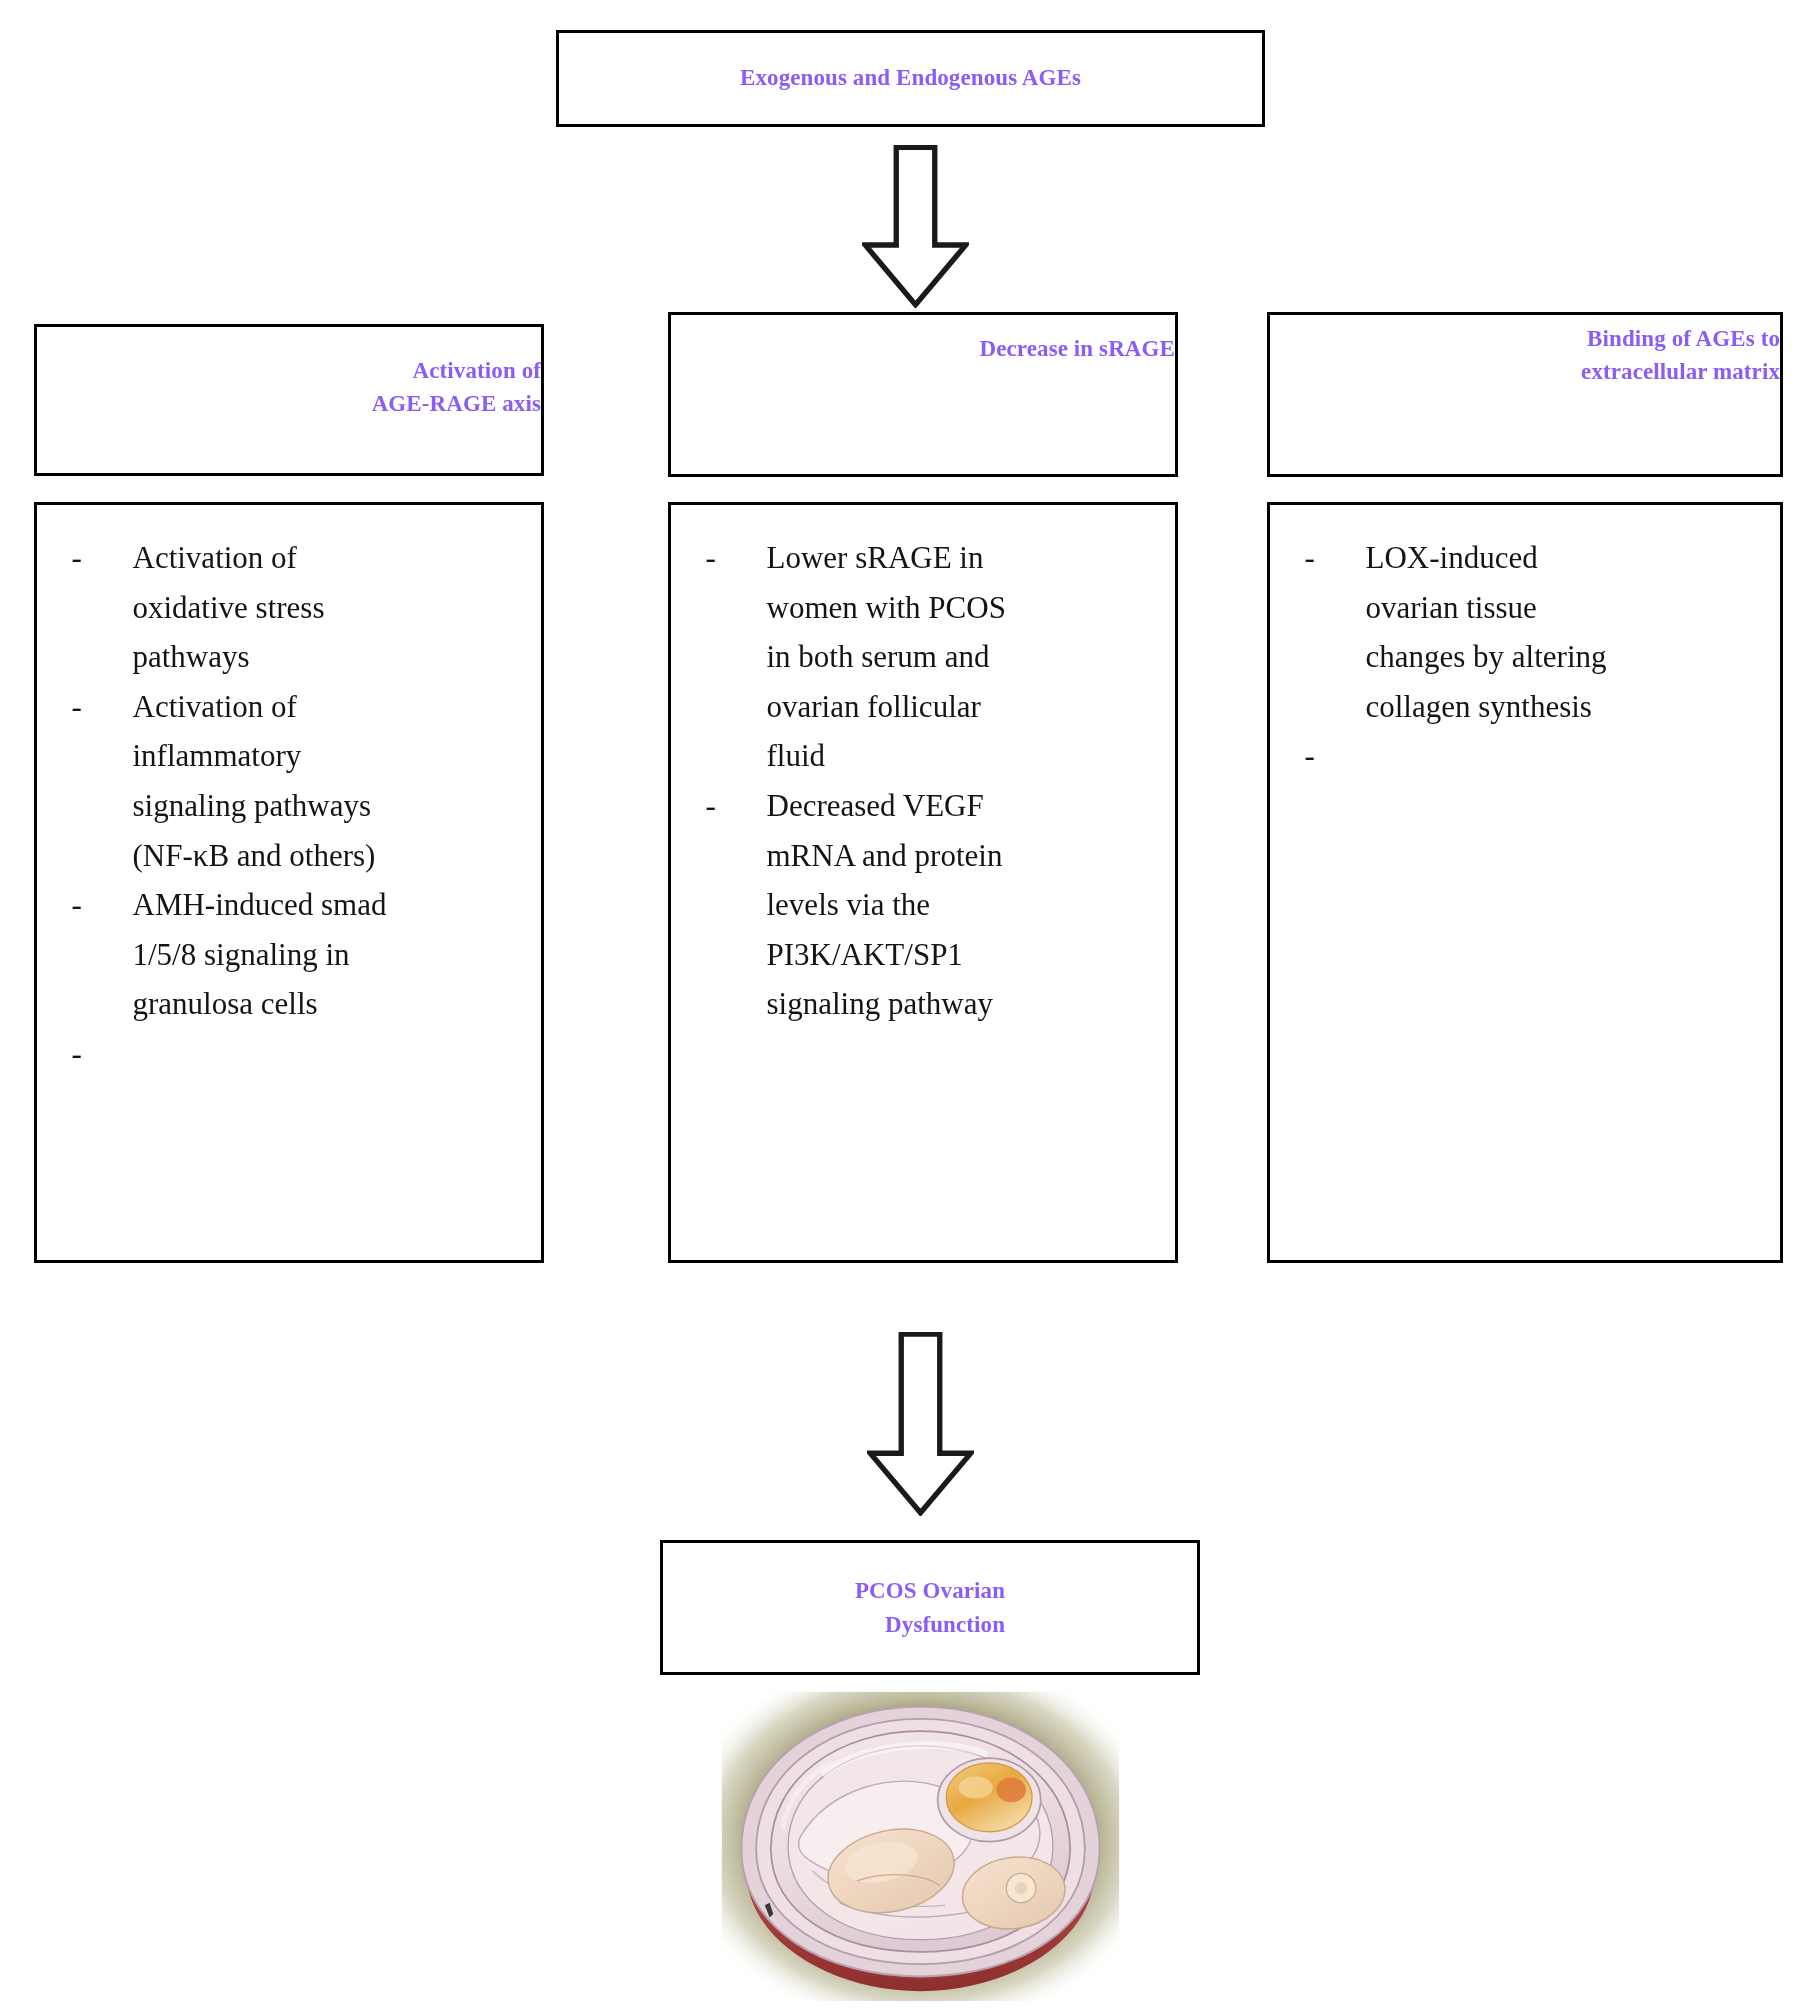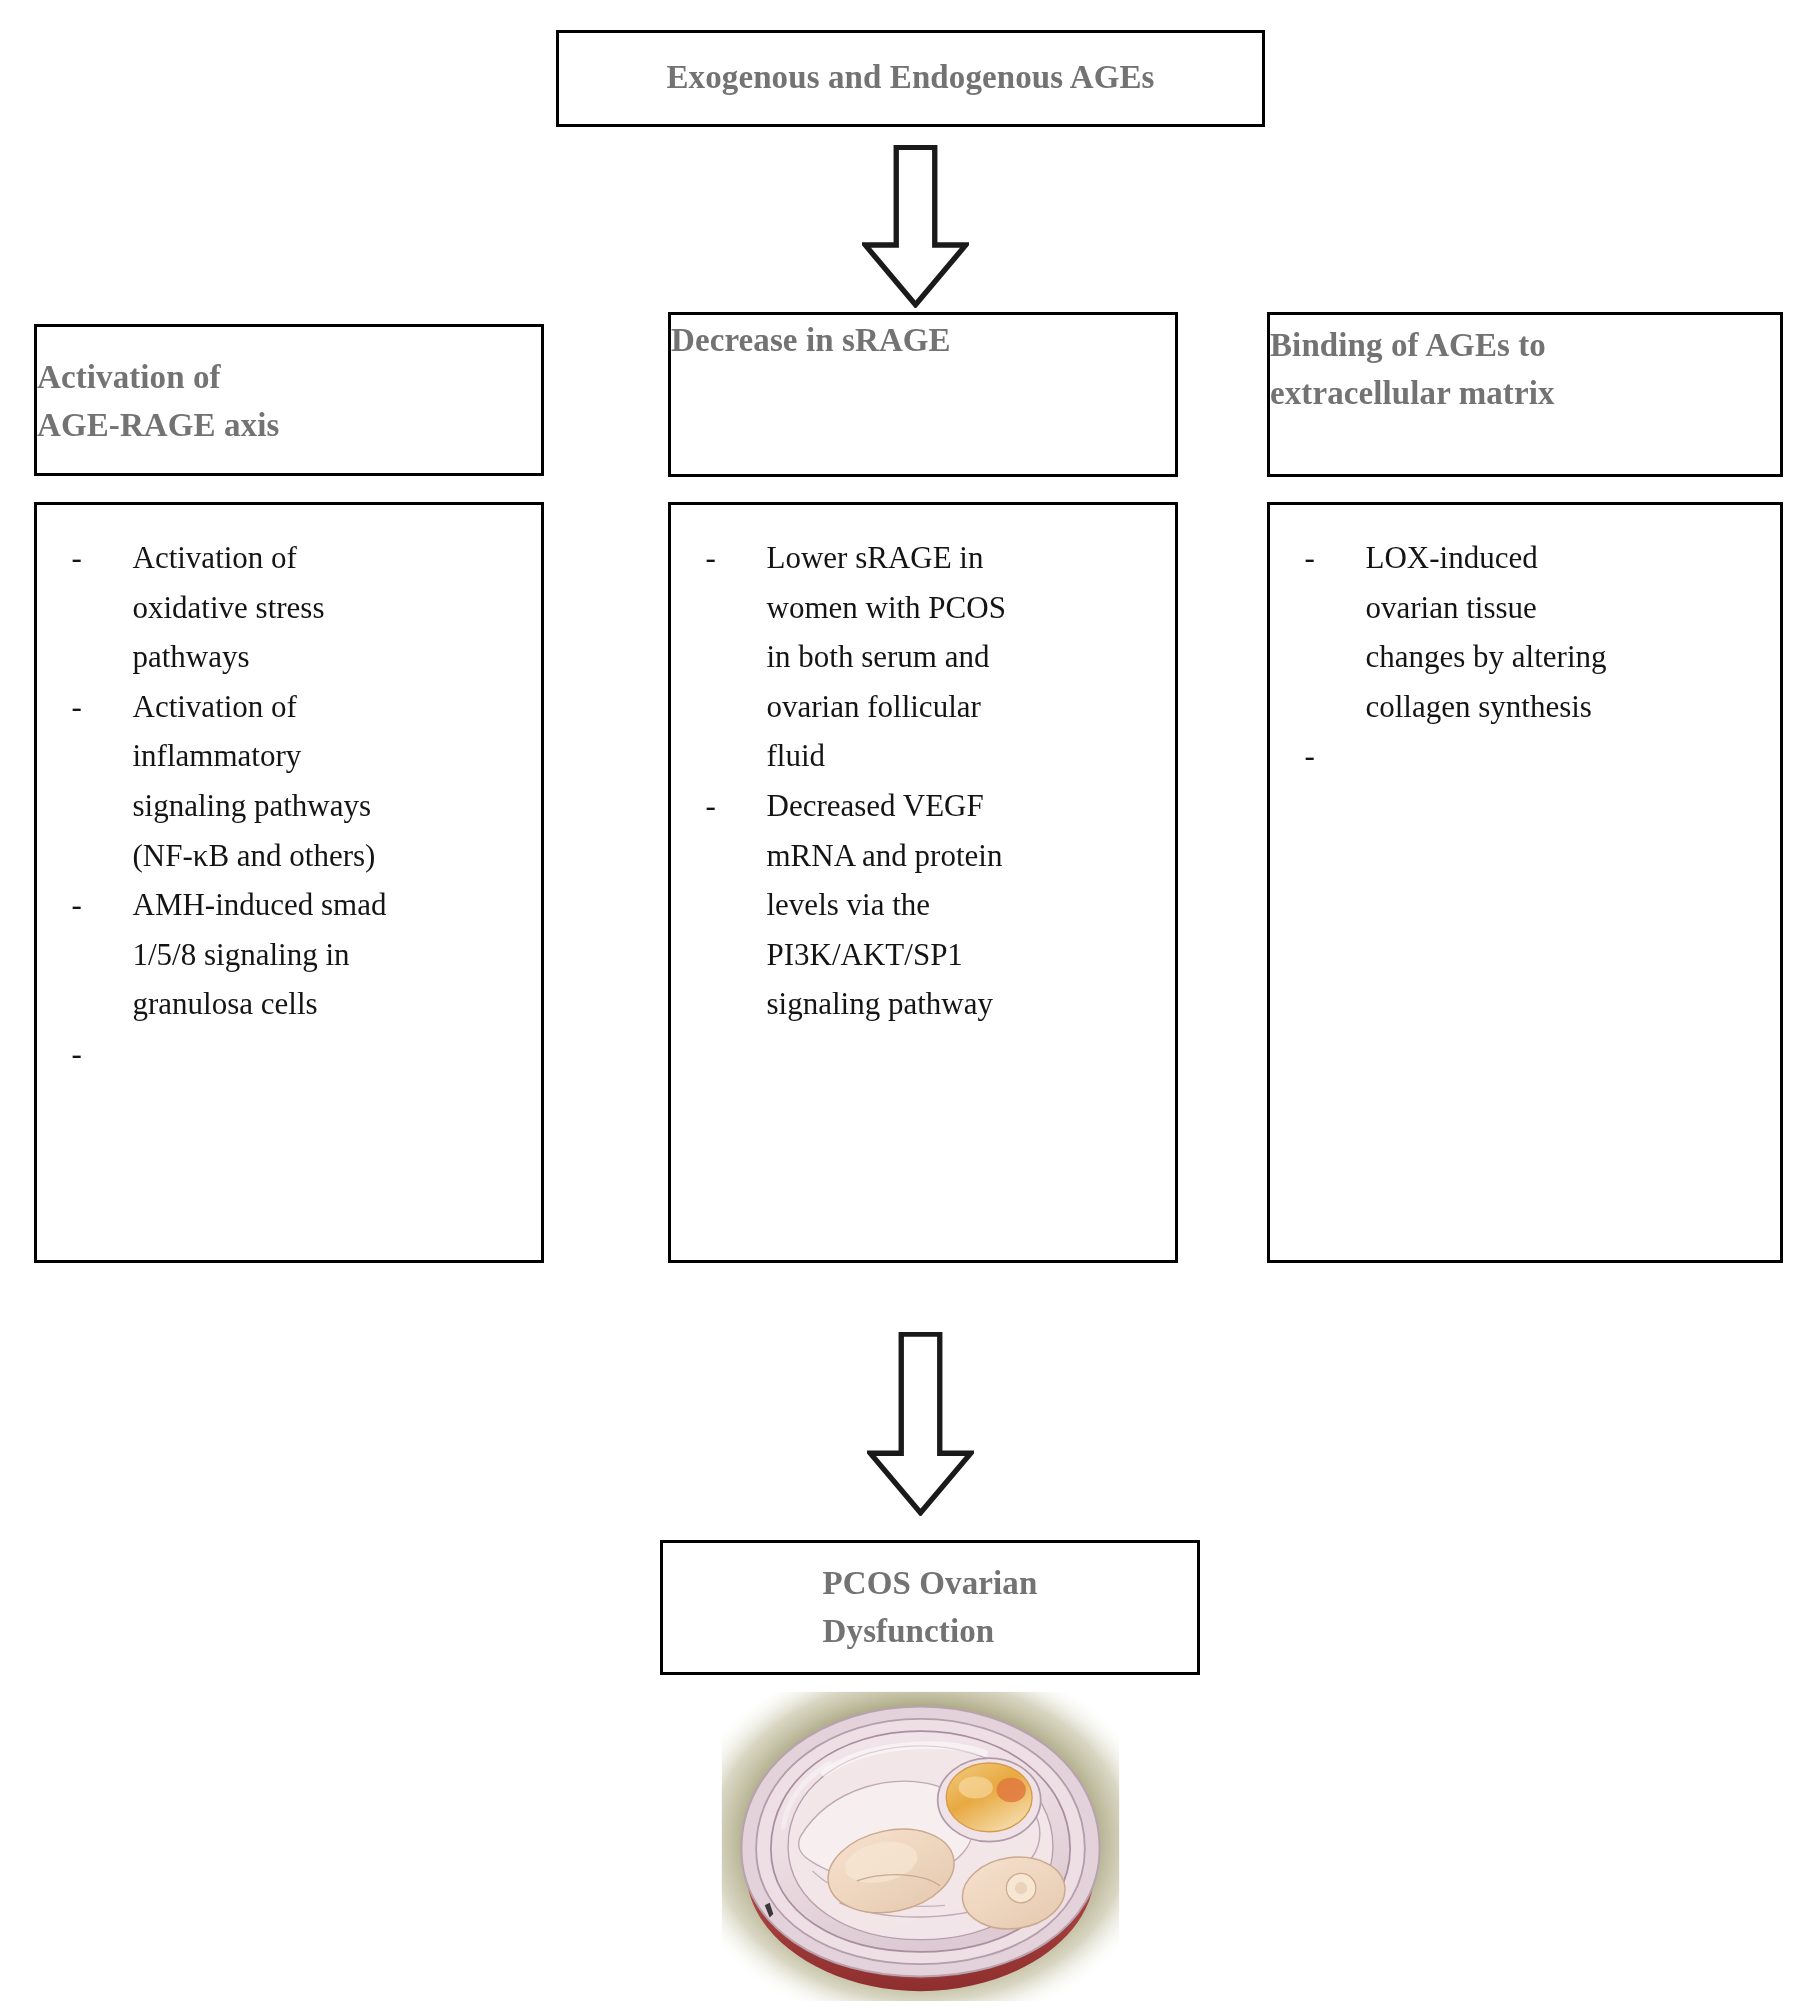--- a/index.html
+++ b/index.html
@@ -16,37 +16,37 @@
   }
 
   .box {
     position: absolute;
     background: #ffffff;
     border: 3.7px solid #000000;
   }
 
   .box-title {
     font-weight: bold;
-    text-align: left;
-    font-size: 33px;
+    text-align: right;
+    font-size: 23px;
     line-height: 1.45;
-    color: #737373;
+    color: #8b5cf6;
     letter-spacing: 0.1px;
   }
 
   
   #top-box {
     left: 556px; top: 29.5px;
     width: 709px; height: 97px;
     display: flex; align-items: center; justify-content: center;
   }
 
   
   #hdr-1 { left: 34px;   top: 324px; width: 510px; height: 152px; padding-top: 27px; }
-  #hdr-2 { left: 668px; top: 312px; width: 510px; height: 165px; padding-top: 2px; }
+  #hdr-2 { left: 668px; top: 312px; width: 510px; height: 165px; padding-top: 17px; }
   #hdr-3 { left: 1267px; top: 312px; width: 516px; height: 165px; padding-top: 7px; }
 
   
   #body-1 { left: 34px;   top: 502px; width: 510px; height: 761px; }
   #body-2 { left: 668px; top: 502px; width: 510px; height: 761px; }
   #body-3 { left: 1267px; top: 502px; width: 516px; height: 761px; }
 
   .bullet-list {
     list-style: none;
     padding: 28px 18.4px 0 29.5px;

